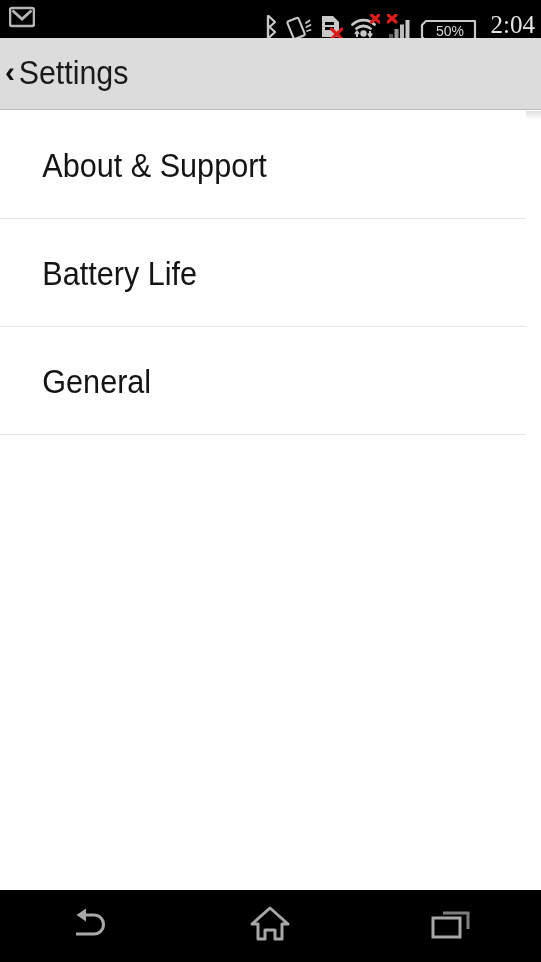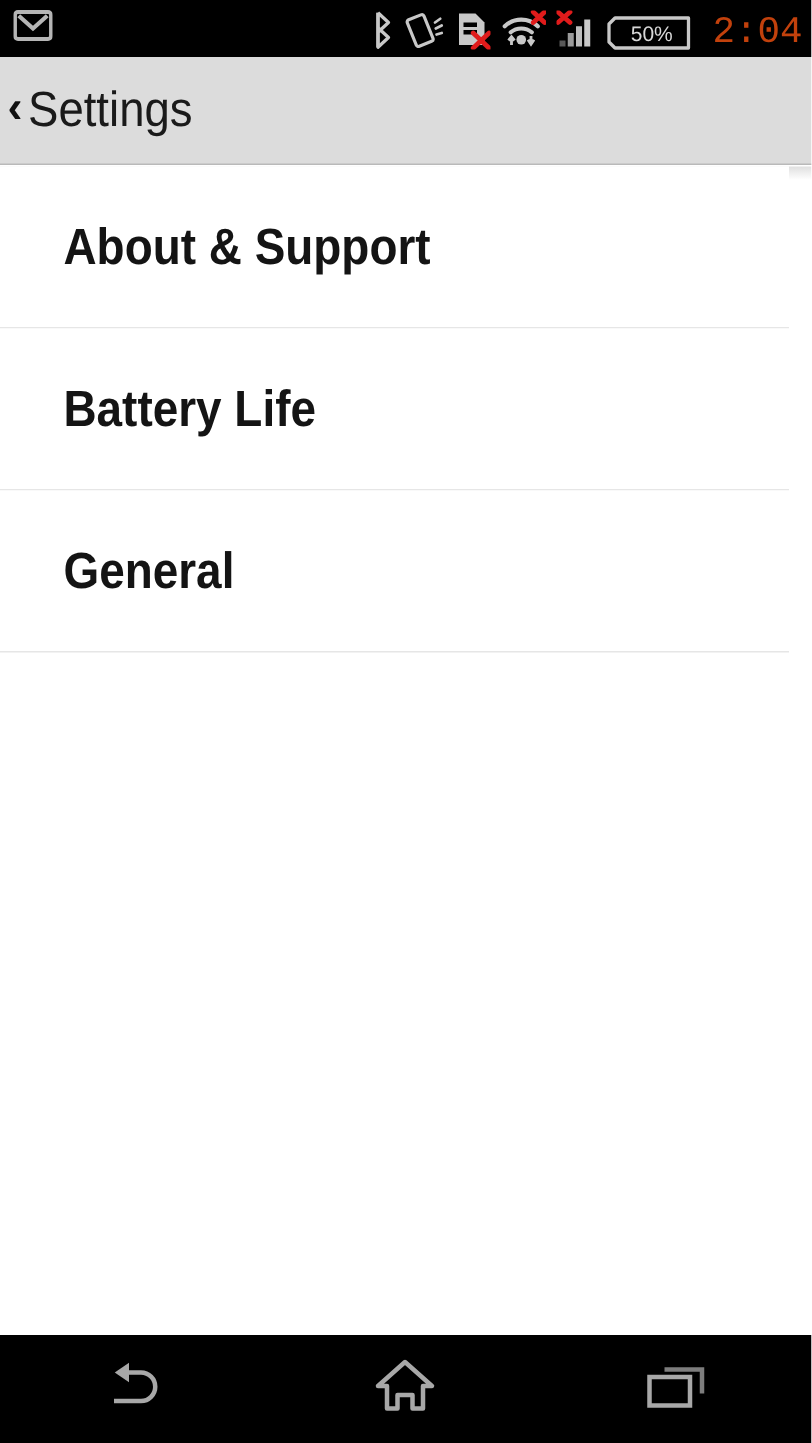--- a/index.html
+++ b/index.html
@@ -22,30 +22,30 @@
     background:#000000;
     display:flex; align-items:center;
   }
   #statusbar-left {
     display:flex; align-items:center;
     padding-left:9px;
   }
   #statusbar-right {
     position:absolute; right:6px; top:0;
     height:44px;
-    display:flex; align-items:center; gap:7px;
+    display:flex; align-items:flex-end; gap:7px;
   }
   .sb-icon { display:block; }
   #status-clock {
-    color:#c2410c;
+    color:#e5e5e5;
     font-size:25px;
     line-height:38px;
     letter-spacing:0px;
     margin-left:6px;
-    font-family:Liberation Mono, monospace;
+    font-family:Liberation Serif, serif;
   }
   .battery-wrap { position:relative; display:flex; align-items:center; }
   .battery-text {
     position:absolute;
     left:0; top:0; width:100%; height:100%;
     display:flex; align-items:center; justify-content:center;
     font-size:14px; color:#d8d8d8;
     padding-left:3px;
     font-family:"Liberation Sans", sans-serif;
   }
@@ -82,21 +82,20 @@
     width:541px; height:9px;
     background:linear-gradient(to bottom, rgba(150,150,150,0.30), rgba(150,150,150,0.0));
     pointer-events:none;
   }
 
   
   #settings-list {
     position:absolute; top:111px; left:0;
     width:526px; height:779px;
     background:#ffffff;
-    font-weight:bold;
   }
   .list-row {
     position:relative;
     height:108px;
     display:flex; align-items:center;
     border-bottom:1px solid #e6e6e6;
     background:#ffffff;
   }
   .list-row-label {
     padding-left:47px;

